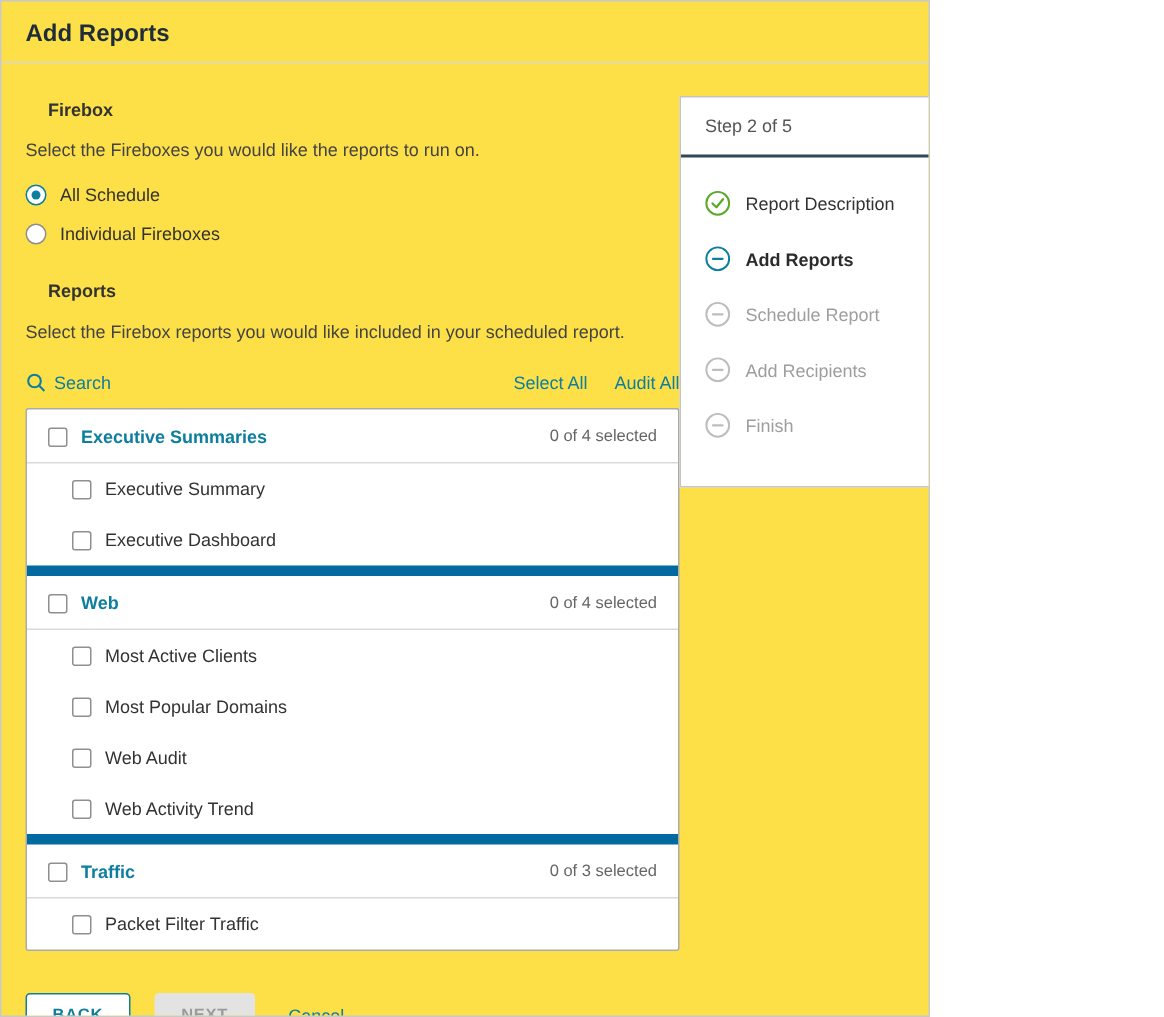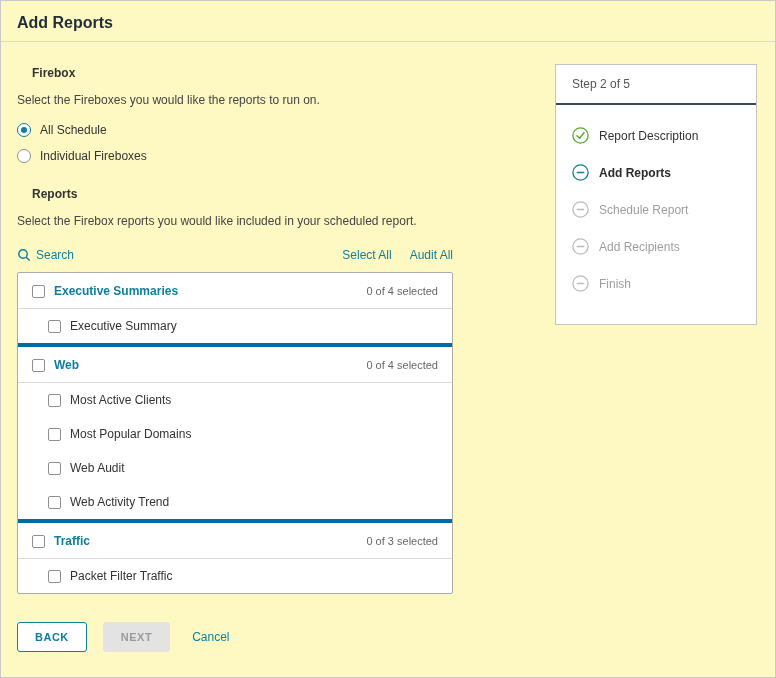--- a/index.html
+++ b/index.html
@@ -3,24 +3,24 @@
 <meta charset="utf-8">
 <style>
   * { box-sizing: border-box; }
   body {
     margin: 0;
     font-family: "Liberation Sans", sans-serif;
     background: #ffffff;
     color: #333;
   }
   .page {
-    width: 776px;
+    width: 620px;
     height: 678px;
     border: 1px solid #c9c9c9;
-    background: #fef9c3;
+    background: #fde047;
     overflow: hidden;
     position: relative;
   }
   .page-header {
     padding: 13px 16px 9px 16px;
     border-bottom: 1px solid #d8d8d8;
   }
   .page-title {
     font-size: 16px;
     font-weight: 700;
@@ -95,21 +95,21 @@
   }
   .link.spaced { margin-left: 18px; }
   .push-right { margin-left: auto; }
 
   .report-panel {
     border: 1px solid #ababab;
     border-radius: 2px;
     margin-top: 10px;
     background: #fff;
   }
-  .group + .group { border-top: 4px solid #0369a1; }
+  .group + .group { border-top: 7px solid #0369a1; }
   .group-header {
     display: flex;
     align-items: center;
     padding: 11px 14px 10px 14px;
     border-bottom: 1px solid #d9d9d9;
     cursor: pointer;
   }
   .group-name {
     font-size: 12px;
     font-weight: 700;
@@ -236,20 +236,24 @@
         <div class="group">
           <div class="group-header">
             <span class="checkbox"></span>
             <span class="group-name">Executive Summaries</span>
             <span class="group-count">0 of 4 selected</span>
           </div>
           <div class="item-row">
             <span class="checkbox"></span>
             <span class="item-label">Executive Summary</span>
           </div>
+          <div class="item-row">
+            <span class="checkbox"></span>
+            <span class="item-label">Executive Dashboard</span>
+          </div>
         </div>
 
         <div class="group">
           <div class="group-header">
             <span class="checkbox"></span>
             <span class="group-name">Web</span>
             <span class="group-count">0 of 4 selected</span>
           </div>
           <div class="item-row">
             <span class="checkbox"></span>

